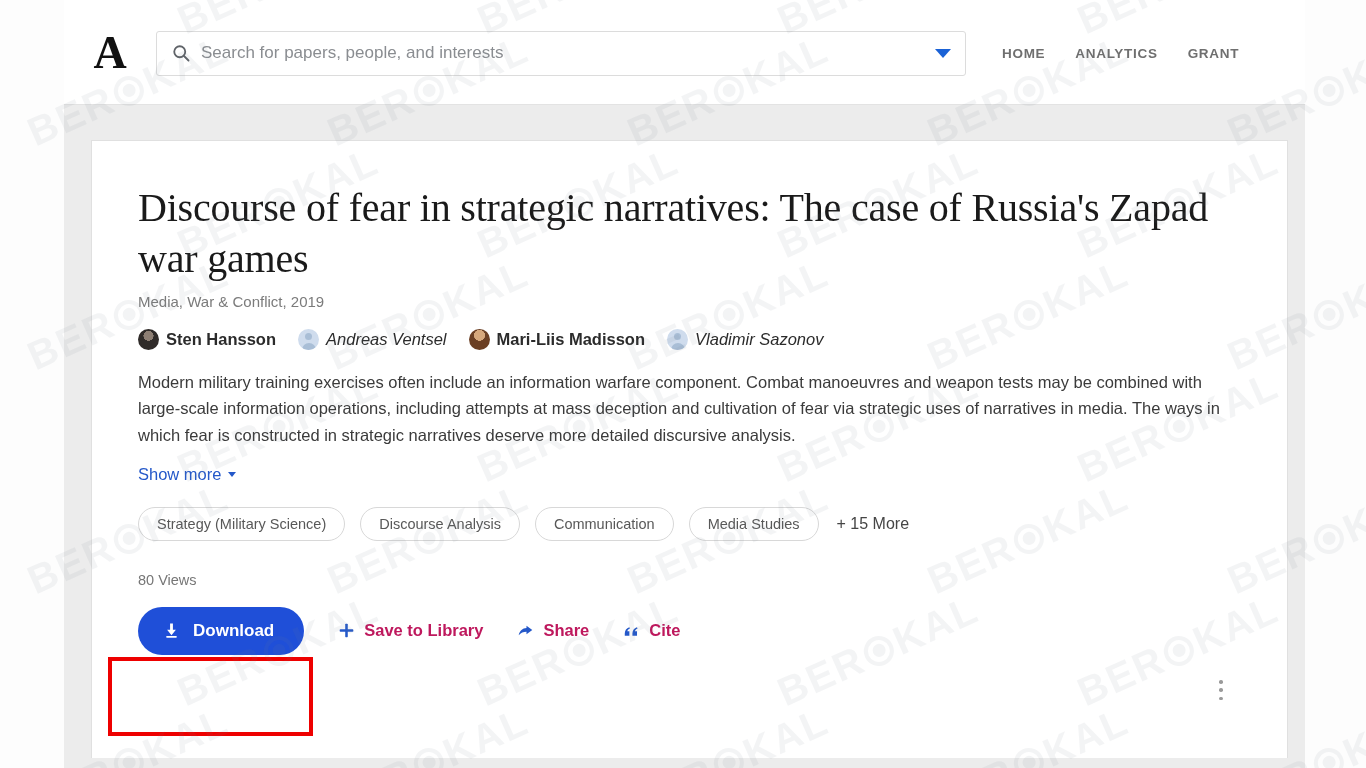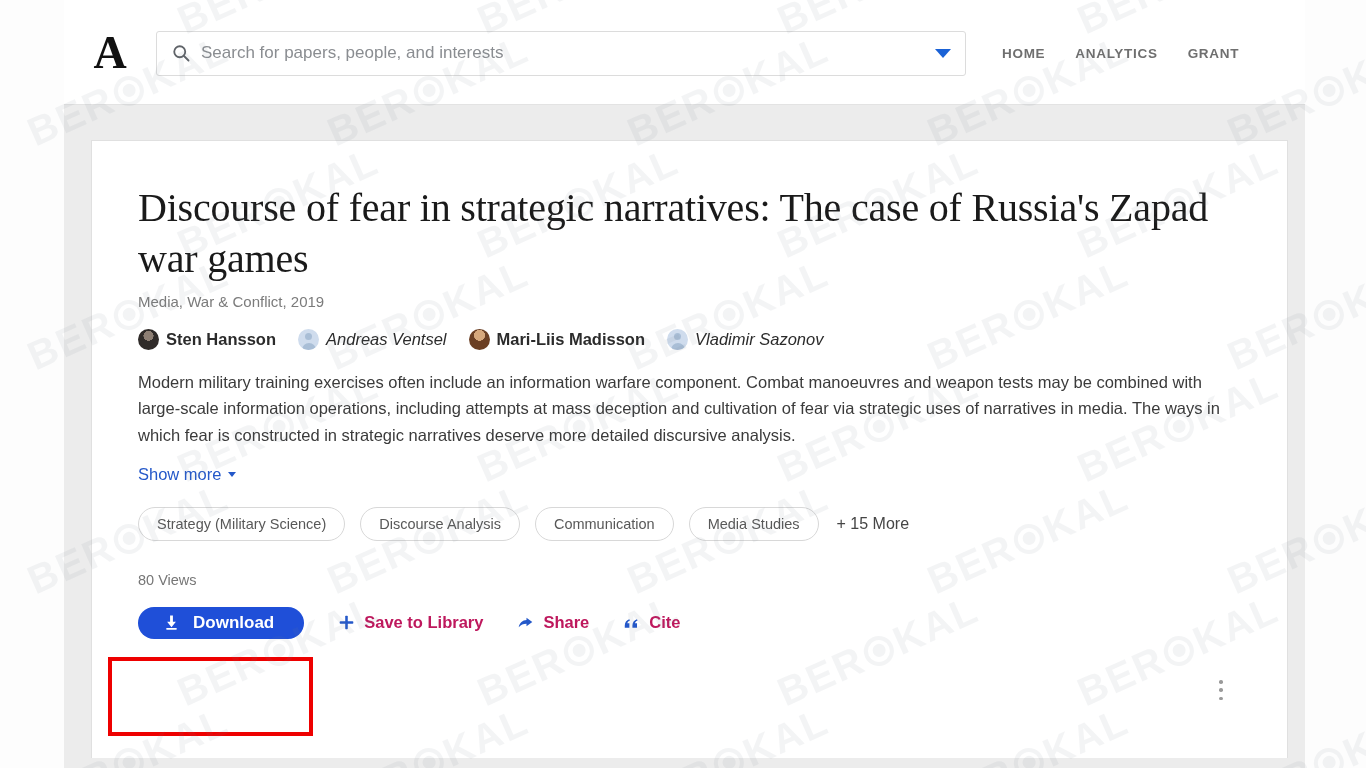--- a/index.html
+++ b/index.html
@@ -254,21 +254,21 @@
     margin-top: 19px;
     display: flex;
     align-items: center;
     position: relative;
   }
   #download-button {
     background: #1f4fd8;
     color: #fff;
     border: none;
     border-radius: 24px;
-    height: 32px;
+    height: 48px;
     padding: 0 30px 0 25px;
     font-size: 17px;
     font-weight: bold;
     font-family: "Liberation Sans", sans-serif;
     display: inline-flex;
     align-items: center;
     gap: 13px;
     cursor: pointer;
   }
   #download-icon { width: 17px; height: 17px; flex: none; }

